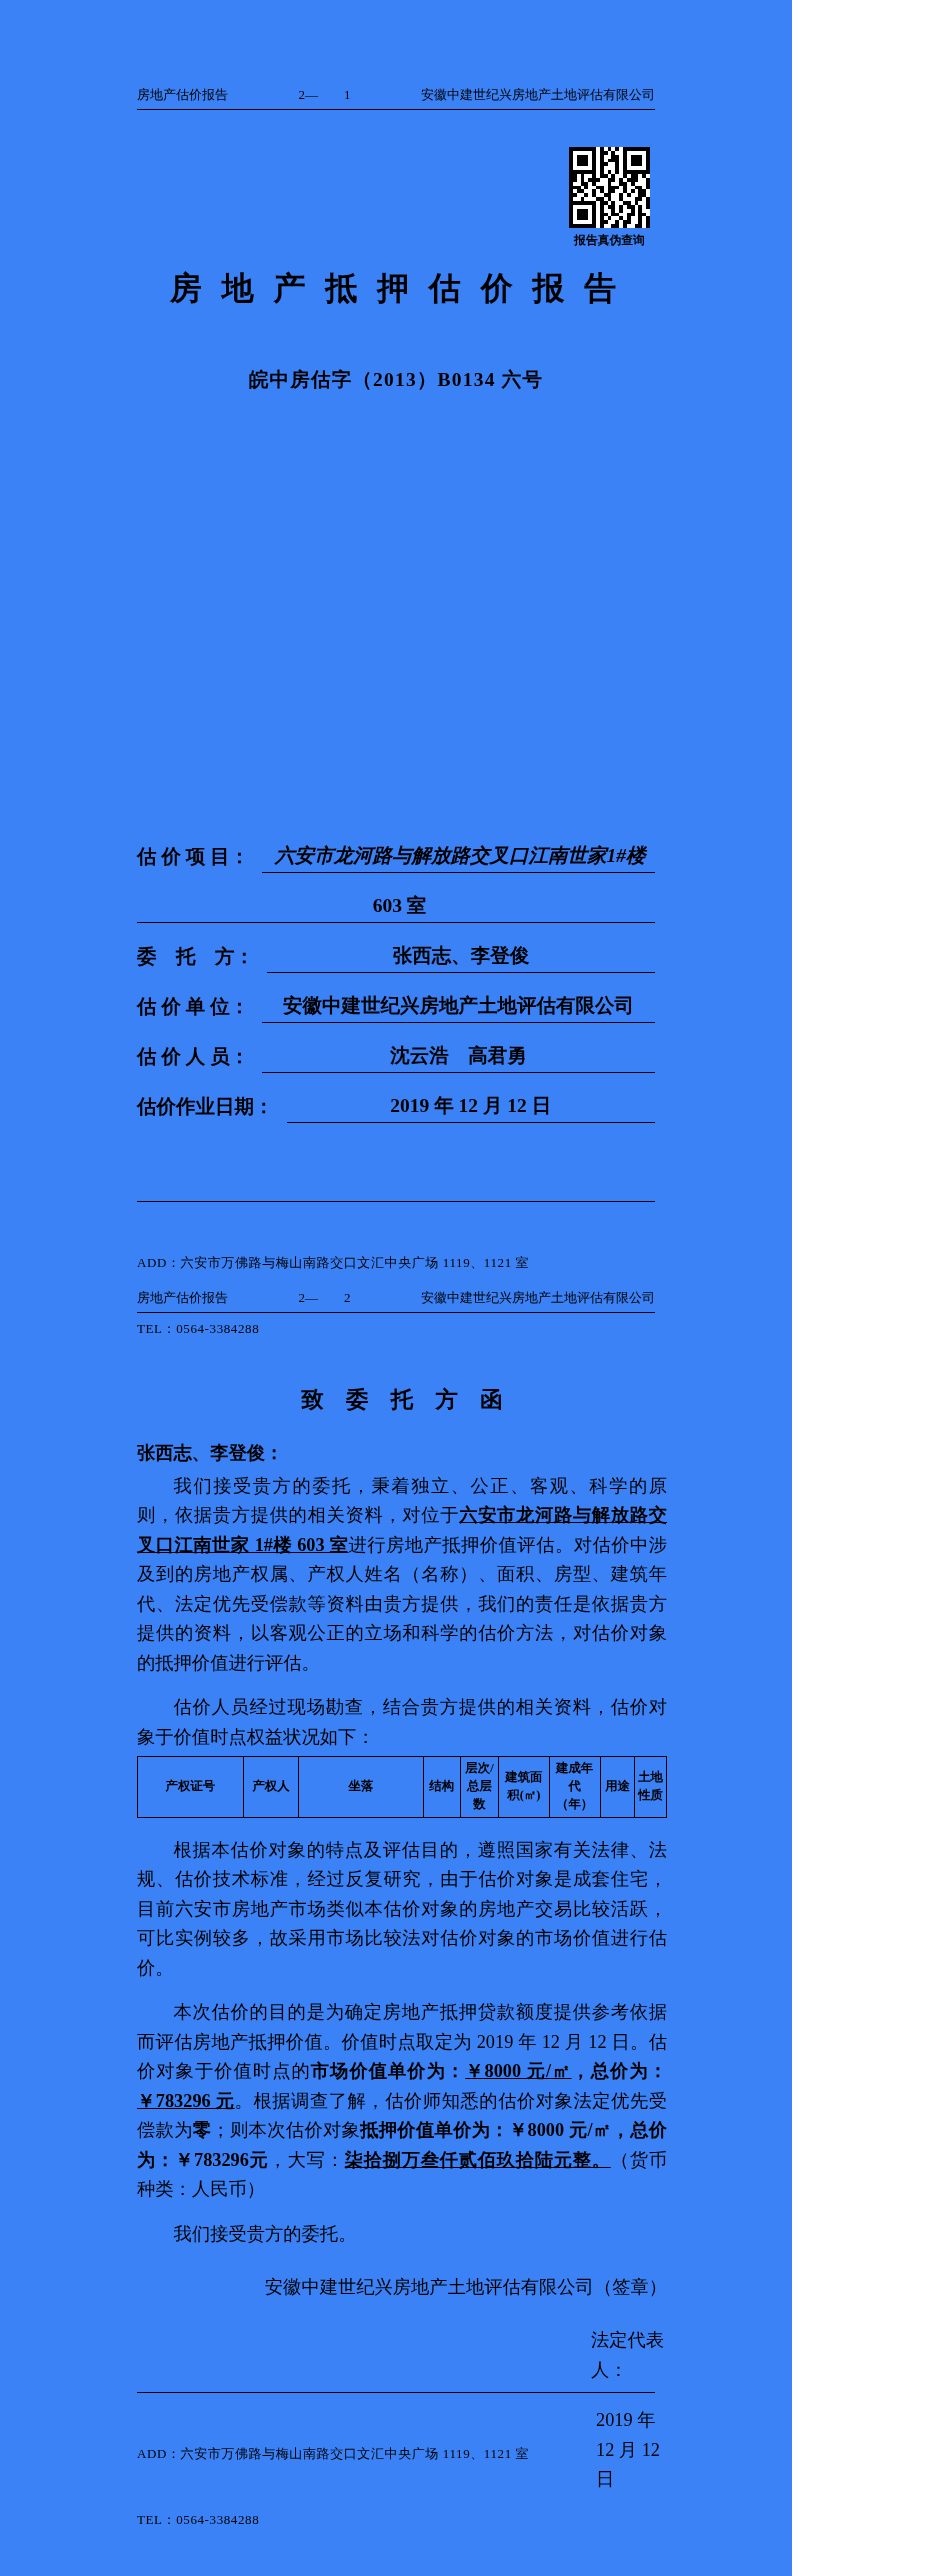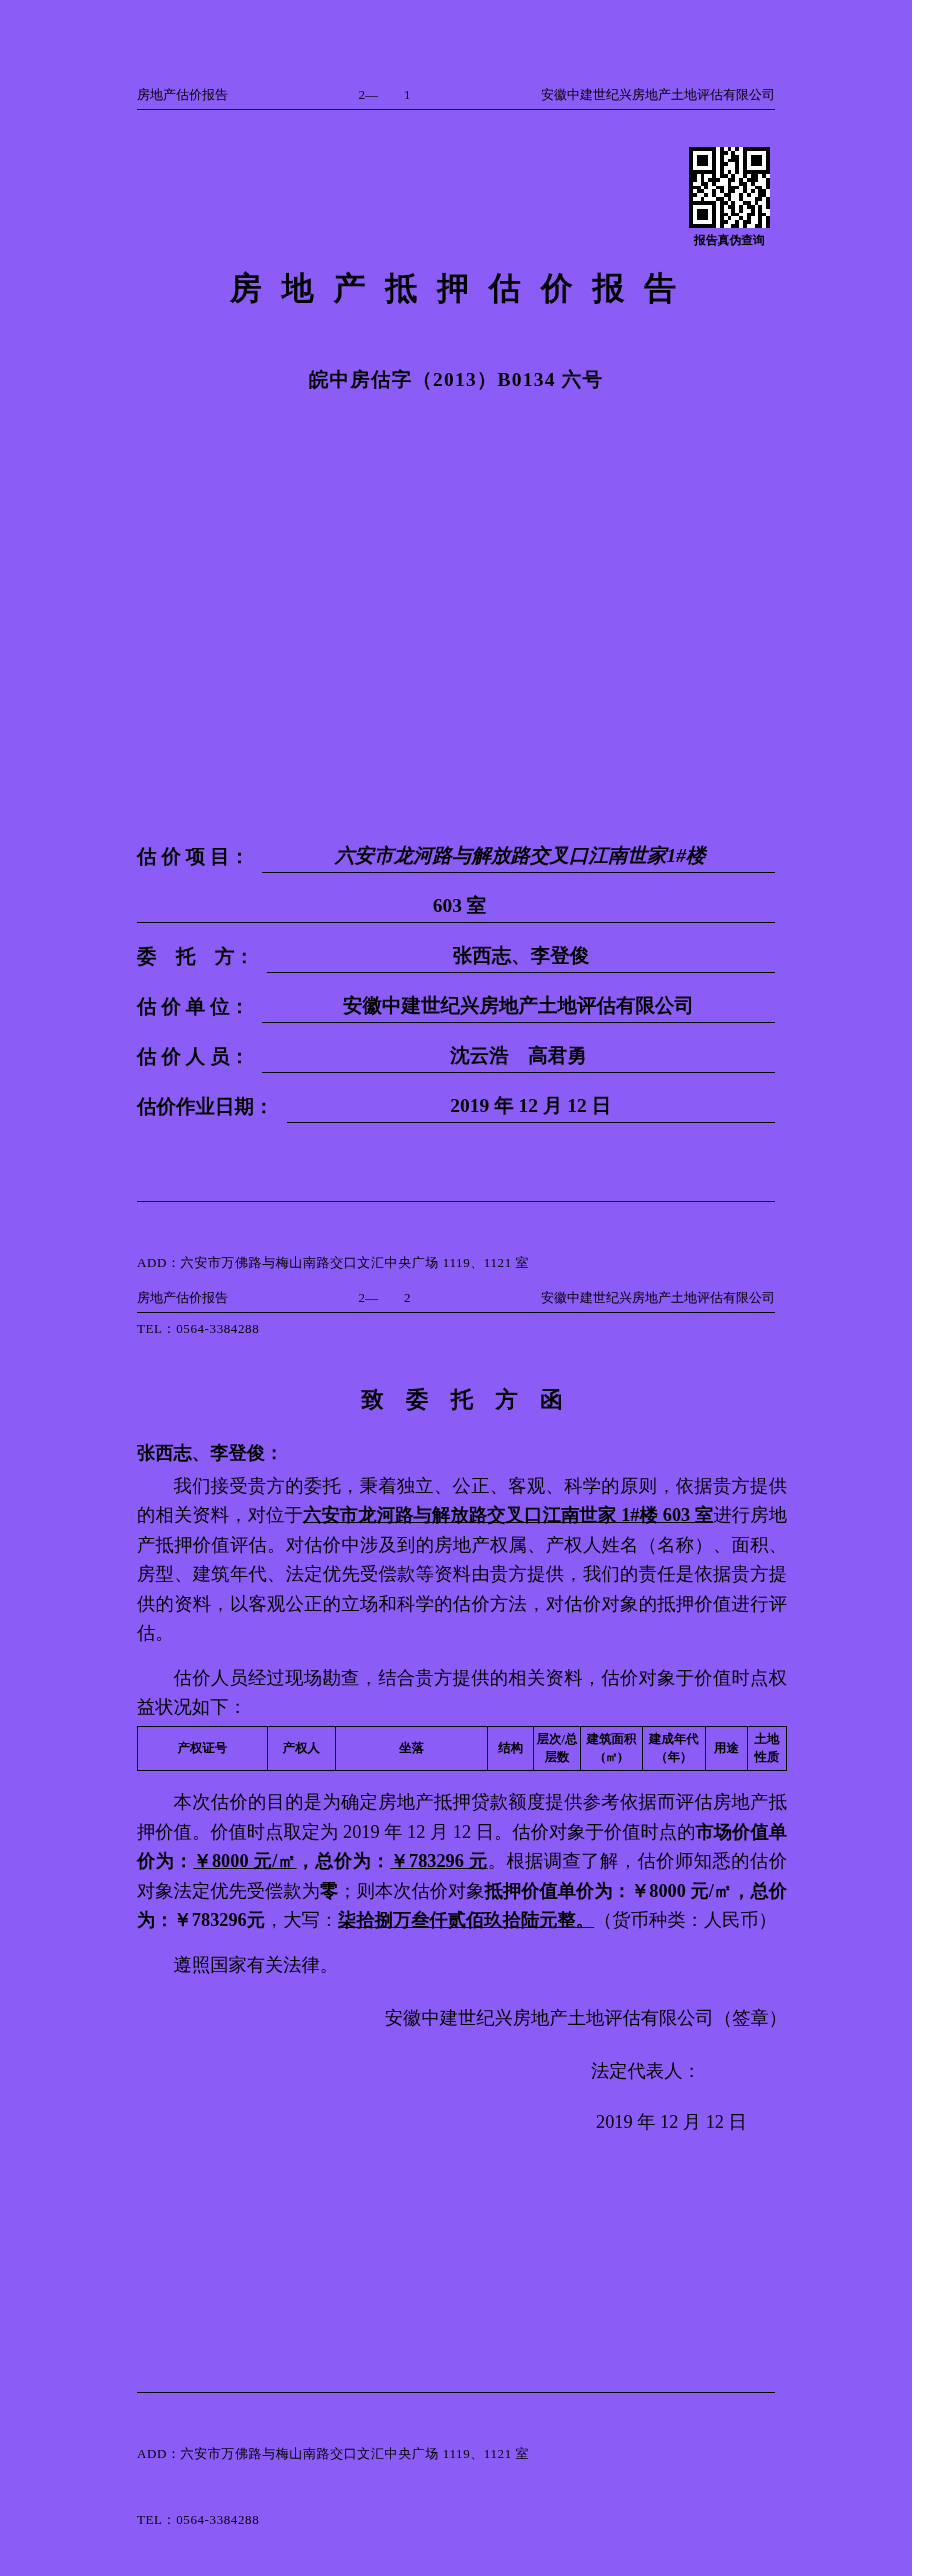--- a/index.html
+++ b/index.html
@@ -1,17 +1,17 @@
 <!DOCTYPE html>
 <html style="font-size:9.4px"><head>
 <meta charset="utf-8">
 <style>
   html,body{margin:0;padding:0;background:#ffffff;}
   .canvas{
-    position:relative;width:912px;height:2576px;background:#8b5cf6;
+    position:relative;width:792px;height:2576px;background:#3b82f6;
     font-family:"Liberation Serif","DejaVu Serif",serif;color:#000;overflow:hidden;
   }
   
   .pg-header{
     position:absolute;left:137px;right:137px;
     display:flex;justify-content:space-between;align-items:flex-end;
     font-size:13px;border-bottom:1.2px solid #000;padding-bottom:4.7px;white-space:pre;
   }
   #header-1{top:86px}
   #header-2{top:1289px}
@@ -172,24 +172,25 @@
         <th>结构</th>
         <th>层次/总层数</th>
         <th>建筑面积(㎡)</th>
         <th>建成年代（年）</th>
         <th>用途</th>
         <th>土地性质</th>
       </tr>
     </tbody>
       </table>
 
+    <p class="para">根据本估价对象的特点及评估目的，遵照国家有关法律、法规、估价技术标准，经过反复研究，由于估价对象是成套住宅，目前六安市房地产市场类似本估价对象的房地产交易比较活跃，可比实例较多，故采用市场比较法对估价对象的市场价值进行估价。</p>
 
     <p class="para"><span>本次估价的目的是为确定房地产抵押贷款额度提供参考依据而评估房地产抵押价值。价值时点取定为 2019 年 12 月 12 日。估价对象于价值时点的</span><span class="b">市场价值单价为：</span><span class="bu">￥8000 元/㎡</span><span class="b">，总价为：</span><span class="bu">￥783296 元</span><span>。根据调查了解，估价师知悉的估价对象法定优先受偿款为</span><span class="b">零</span><span>；则本次估价对象</span><span class="b">抵押价值单价为：￥8000 元/㎡</span><span class="b">，总价为：￥783296</span><span class="b">元</span><span>，大写：</span><span class="bu">柒拾捌万叁仟贰佰玖拾陆元整。</span><span>（货币种类：人民币）</span></p>
 
-    <p class="para">遵照国家有关法律。</p>
+    <p class="para">我们接受贵方的委托。</p>
 
     <div class="sign-company">安徽中建世纪兴房地产土地评估有限公司（签章）</div>
     <div class="sign-rep">法定代表人：</div>
     <div class="sign-date">2019 年 12 月 12 日</div>
   </div>
 
   <div class="pg-footer" id="footer-2">
     <div>ADD：六安市万佛路与梅山南路交口文汇中央广场 1119、1121 室</div>
     <div>TEL：0564-3384288</div>
   </div>

